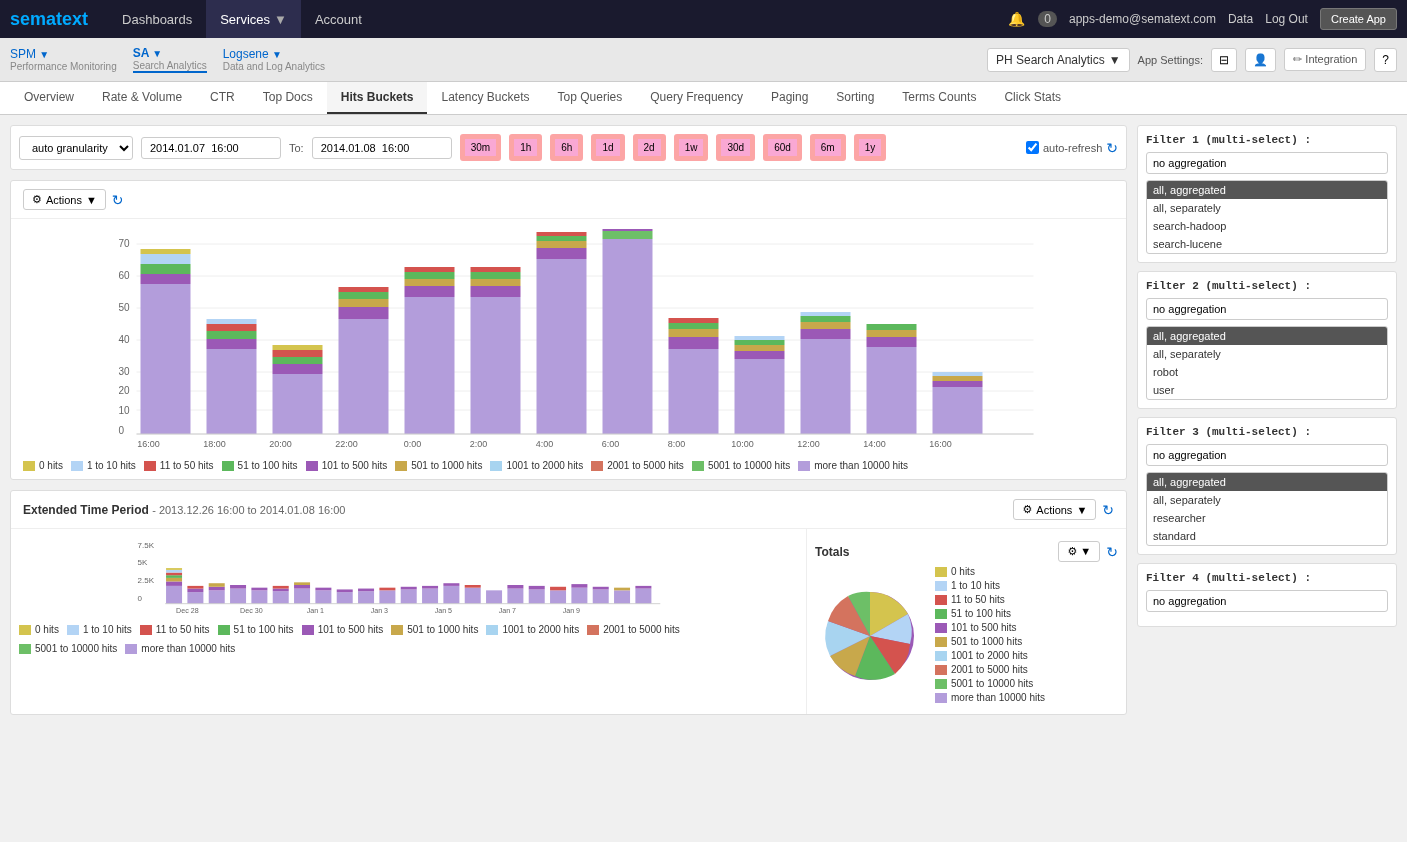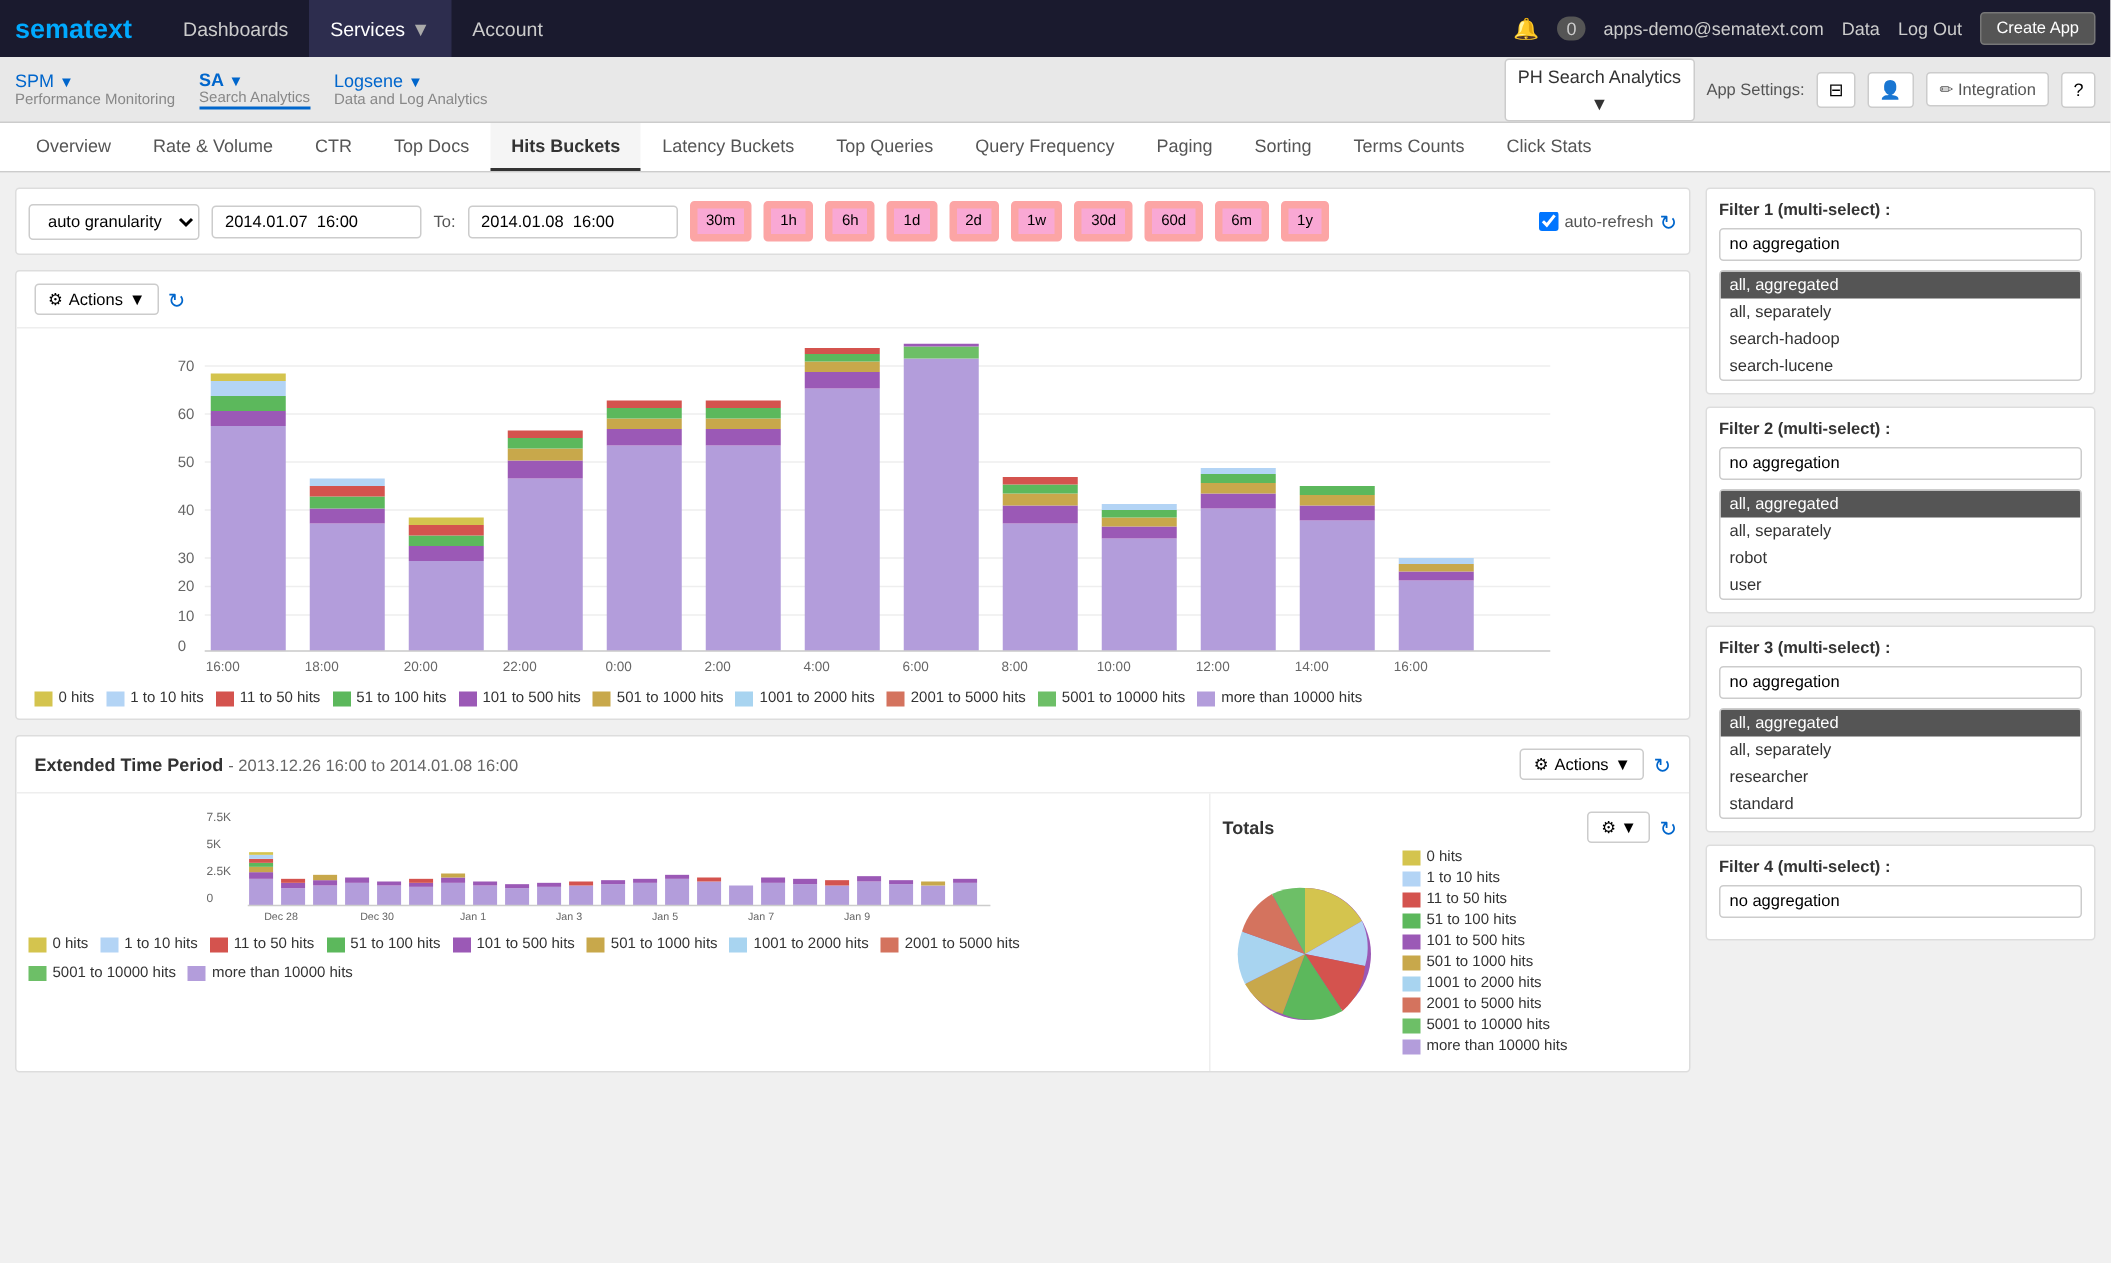--- a/index.html
+++ b/index.html
@@ -15,21 +15,21 @@
     .nav-right span { color: #ccc; font-size: 12px; cursor: pointer; }
     .nav-right .bell { color: #ccc; font-size: 14px; }
     .create-app-btn { background: #555; color: white; padding: 4px 10px; border-radius: 3px; font-size: 11px; cursor: pointer; border: 1px solid #777; }
 
     
     .sub-nav { background: #e8e8e8; display: flex; align-items: center; height: 44px; padding: 0 10px; border-bottom: 1px solid #ccc; }
     .sub-nav-left { display: flex; align-items: center; gap: 16px; }
     .sub-nav-item { font-size: 11px; color: #555; cursor: pointer; }
     .sub-nav-item .label { font-size: 10px; color: #888; }
     .sub-nav-right { margin-left: auto; display: flex; align-items: center; gap: 8px; }
-    .app-selector { background: white; border: 1px solid #ccc; padding: 4px 8px; border-radius: 3px; font-size: 12px; display: flex; align-items: center; gap: 4px; cursor: pointer; flex-direction: column; }
+    .app-selector { background: white; border: 1px solid #ccc; padding: 4px 8px; border-radius: 3px; font-size: 12px; display: flex; align-items: center; gap: 4px; cursor: pointer; }
     .app-settings-label { font-size: 11px; color: #555; }
     .icon-btn { background: white; border: 1px solid #ccc; padding: 4px 7px; border-radius: 3px; cursor: pointer; font-size: 12px; }
     .integration-btn { background: white; border: 1px solid #ccc; padding: 4px 8px; border-radius: 3px; cursor: pointer; font-size: 11px; color: #555; }
 
     
     .tabs { background: white; display: flex; align-items: center; border-bottom: 1px solid #ccc; padding: 0 10px; }
     .tab { padding: 8px 14px; font-size: 12px; cursor: pointer; color: #555; border-bottom: 2px solid transparent; }
     .tab.active { color: #333; border-bottom: 2px solid #333; font-weight: bold; background: #f5f5f5; }
 
     
@@ -64,21 +64,21 @@
     .extended-panel { background: white; border: 1px solid #ddd; border-radius: 3px; margin-bottom: 10px; }
     .extended-main { display: flex; gap: 12px; }
     .extended-chart { flex: 1; padding: 8px; }
     .totals-panel { width: 320px; border-left: 1px solid #eee; padding: 8px; display: flex; gap: 10px; }
     .pie-area { width: 110px; display: flex; align-items: center; justify-content: center; }
     .pie-legend { flex: 1; font-size: 10px; }
     .pie-legend-item { display: flex; align-items: center; gap: 4px; margin-bottom: 3px; }
 
     
     .filter-section { background: white; border: 1px solid #ddd; border-radius: 3px; margin-bottom: 8px; padding: 8px; }
-    .filter-title { font-size: 11px; font-weight: bold; color: #333; margin-bottom: 6px; }
+    .filter-title { font-size: 11px; font-weight: bold; color: #333; margin-bottom: 6px; font-family: Liberation Mono, monospace; }
     .filter-select { width: 100%; border: 1px solid #ccc; padding: 4px 6px; border-radius: 3px; font-size: 11px; background: white; margin-bottom: 6px; cursor: pointer; appearance: none; }
     .filter-list { border: 1px solid #ccc; border-radius: 3px; overflow: hidden; max-height: 95px; overflow-y: auto; }
     .filter-list-item { padding: 3px 6px; font-size: 11px; cursor: pointer; color: #333; }
     .filter-list-item.selected { background: #555; color: white; }
 
     .small-chart-svg { width: 100%; height: 80px; }
 
     .badge { background: #555; color: white; border-radius: 10px; padding: 1px 6px; font-size: 10px; }
   </style>
 </head>

